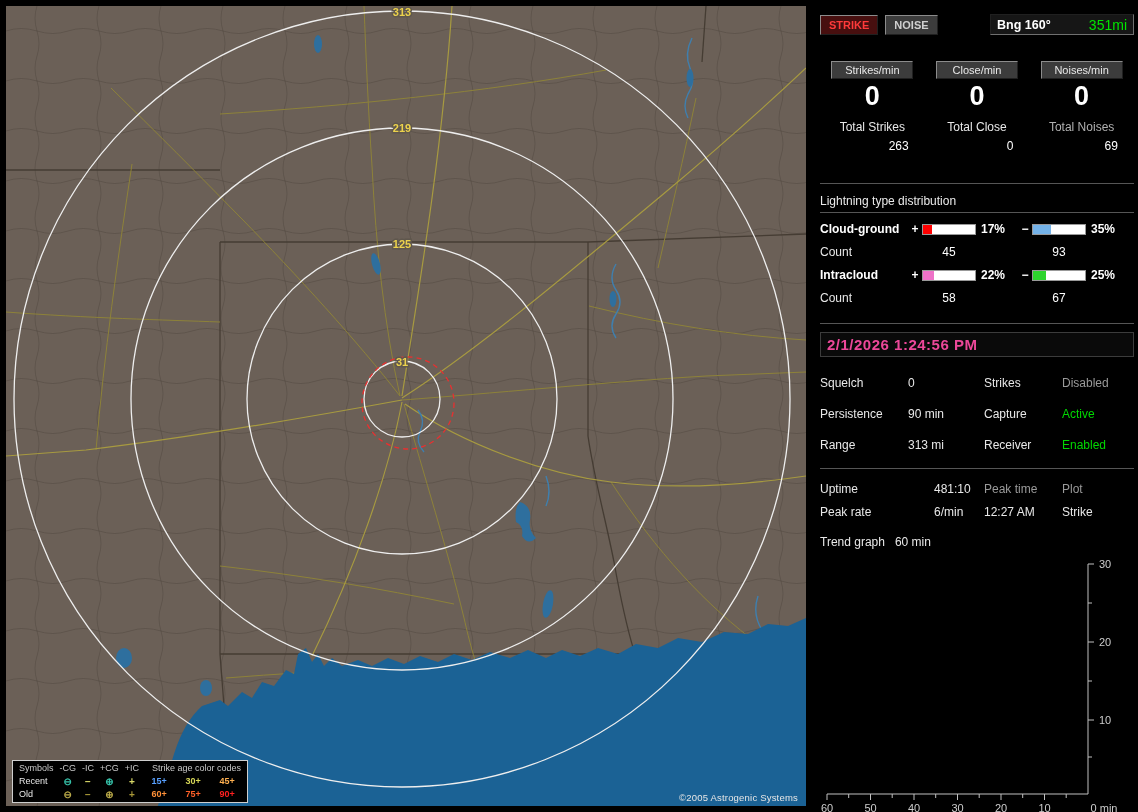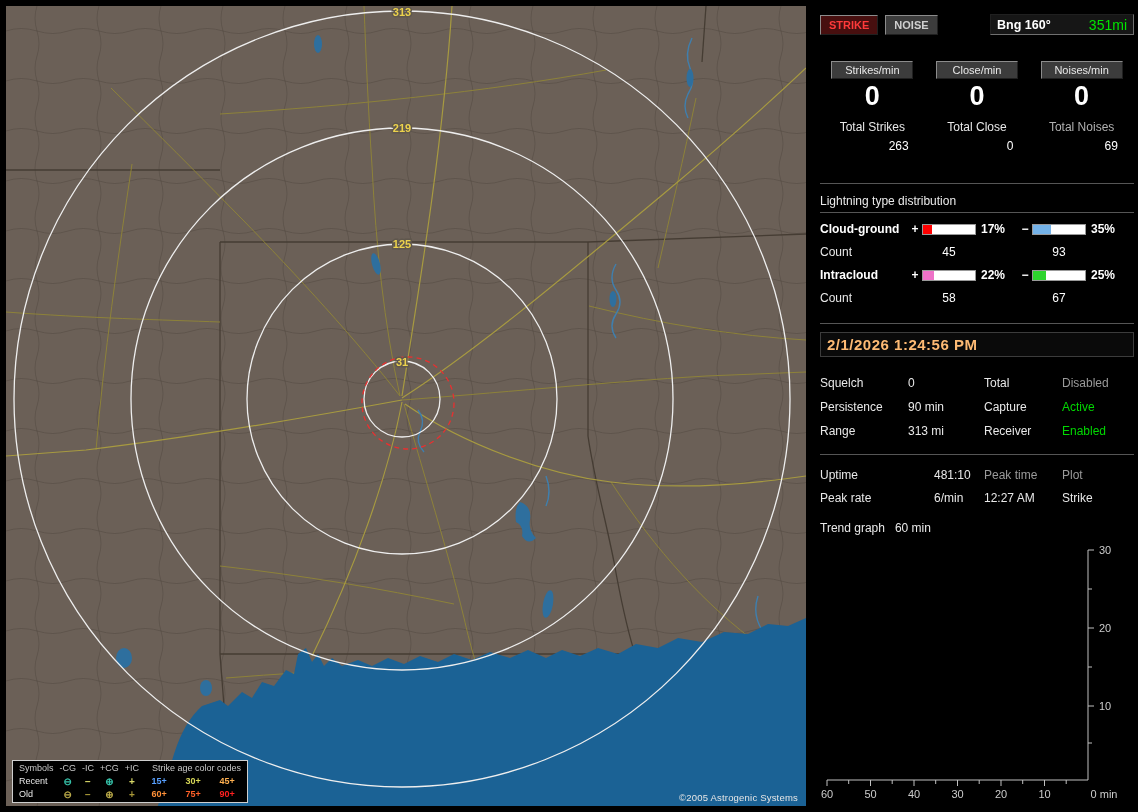--- a/index.html
+++ b/index.html
@@ -55,21 +55,21 @@
   .sign { text-align:center; font-weight:bold; color:#fff; }
   .bar { height:11px; background:#ffffff; border:1px solid #999; position:relative; width:54px; }
   .bar-fill { position:absolute; left:0; top:0; bottom:0; }
   .pct { padding-left:5px; font-weight:bold; color:#fff; }
   .count-cell { text-align:center; color:#fff; }
   .hr3 { margin-top:18px; }
 
   .clock { margin-top:8px; border:1px solid #3c3c3c; background:#0a0a0a; padding:3px 6px;
            font-size:15px; font-weight:bold; letter-spacing:.5px; }
 
-  .settings-grid { display:grid; grid-template-columns:88px 76px 78px auto; margin-top:19px; row-gap:10px; }
+  .settings-grid { display:grid; grid-template-columns:88px 76px 78px auto; margin-top:19px; row-gap:17px; }
   .hr4 { margin-top:16px; }
   .status-grid { display:grid; grid-template-columns:114px 50px 78px auto; margin-top:13px; row-gap:9px; }
   .muted { color:#9a9a9a; }
   .trend-row { margin-top:16px; display:flex; }
   .trend-row .val { margin-left:10px; }
   .graph { margin-top:8px; display:block; }
   .graph text { font-family:"Liberation Sans",sans-serif; font-size:11px; fill:#cccccc; }
 </style>
 </head>
 <body>
@@ -273,26 +273,26 @@
       <div></div>
       <div class="count-cell">58</div>
       <div></div>
         <div></div>
       <div class="count-cell">67</div>
       <div></div>
     </div>
 
     <div class="hr hr3"></div>
 
-    <div class="clock" style="color: #fdba74;">2/1/2026 1:24:56 PM</div>
+    <div class="clock" style="color: #ec4899;">2/1/2026 1:24:56 PM</div>
 
     <div class="settings-grid">
       <div>Squelch</div>
       <div>0</div>
-      <div>Total</div>
+      <div>Strikes</div>
       <div style="color: rgb(154, 154, 154);">Disabled</div>
 
       <div>Persistence</div>
       <div>90 min</div>
       <div>Capture</div>
       <div style="color: rgb(0, 216, 0);">Active</div>
 
       <div>Range</div>
       <div>313 mi</div>
       <div>Receiver</div>

